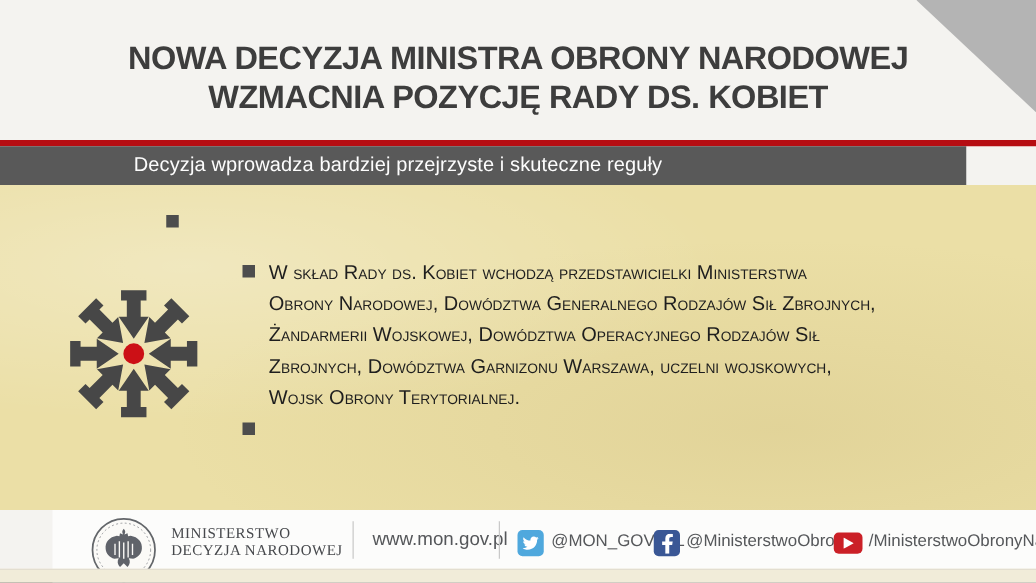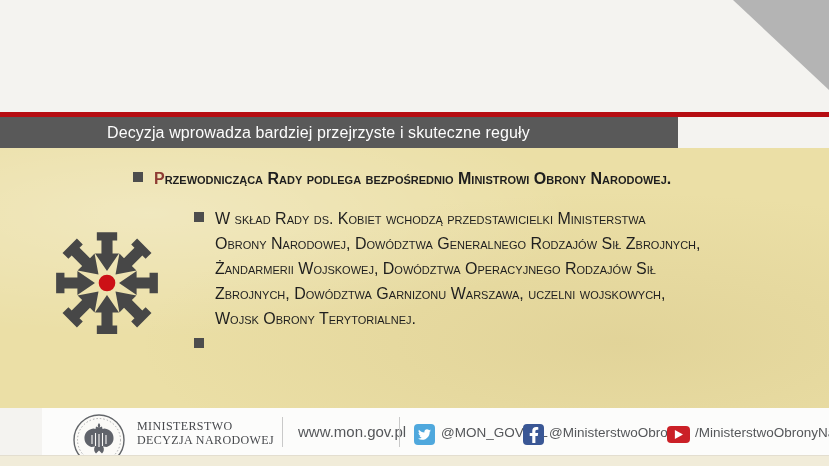--- a/index.html
+++ b/index.html
@@ -10,21 +10,21 @@
   }
   
   .header{position:absolute;top:0;left:0;width:829px;height:112px;background:#f4f3f0;}
   .corner{position:absolute;top:0;right:0;width:96px;height:90px;background:#b4b4b4;
     clip-path:polygon(0 0,100% 0,100% 100%);}
   .title{margin:0;padding-top:31px;text-align:center;color:#3d3d3d;
     font-size:26px;line-height:31px;font-weight:700;letter-spacing:-0.4px;}
   .title span{display:block;}
   
   .red-line{position:absolute;top:112px;left:0;width:829px;height:5px;background:#b60d12;}
-  .gray-bar{position:absolute;top:117px;left:0;width:678px;height:31px;background:#595959;
+  .gray-bar{position:absolute;top:117px;left:0;width:773px;height:31px;background:#595959;
     display:flex;align-items:center;}
   .gray-bar span{padding-left:107px;color:#fdfdfd;font-size:16px;letter-spacing:0.1px;}
   
   .content{position:absolute;top:148px;left:0;width:829px;height:260px;
     background:
       radial-gradient(ellipse at 18% 25%, rgba(255,255,255,0.28), transparent 45%),
       radial-gradient(ellipse at 75% 75%, rgba(176,152,84,0.16), transparent 55%),
       #ebdfa6;}
   .star{position:absolute;left:33px;top:55px;}
   .bullet{position:absolute;display:flex;color:#1e1e1e;}
@@ -58,20 +58,24 @@
   .yt{left:625px;top:18px;width:23px;height:17px;border-radius:4px;background:#cb2027;}
   .yt-h{left:653px;}
 </style>
 </head>
 <body>
 
 <div class="slide">
 
   <div class="header">
     <div class="corner"></div>
+    <h1 class="title">
+      <span>NOWA DECYZJA MINISTRA OBRONY NARODOWEJ</span>
+      <span>WZMACNIA POZYCJĘ RADY DS. KOBIET</span>
+    </h1>
   </div>
 
   <div class="red-line"></div>
 
   <div class="gray-bar">
     <span>Decyzja wprowadza bardziej przejrzyste i skuteczne reguły</span>
   </div>
 
   <div class="content">
 
@@ -100,21 +104,20 @@
           </g>
         <g transform="rotate(315)">
             <polygon points="-13,0 -32,13 -32,6 -48,6 -48,11 -57,11 -57,-11 -48,-11 -48,-6 -32,-6 -32,-13"></polygon>
           </g>
       </g>
       <circle cx="0" cy="0" r="9" fill="#cc1016"></circle>
     </svg>
 
     <div class="bullet b1">
       <span class="marker"></span>
-      <p><span class="lead">P</span><span>rzewodnicząca Rady podlega bezpośrednio Ministrowi Obrony Narodowej.</span></p>
     </div>
 
     <div class="bullet b2">
       <span class="marker"></span>
       <p><span>W skład </span><b>Rady ds. Kobiet</b><span> wchodzą przedstawicielki Ministerstwa
 Obrony Narodowej, Dowództwa Generalnego Rodzajów Sił Zbrojnych,
 Żandarmerii Wojskowej, Dowództwa Operacyjnego Rodzajów Sił
 Zbrojnych, Dowództwa Garnizonu Warszawa, uczelni wojskowych,
 Wojsk Obrony Terytorialnej.</span></p>
     </div>

